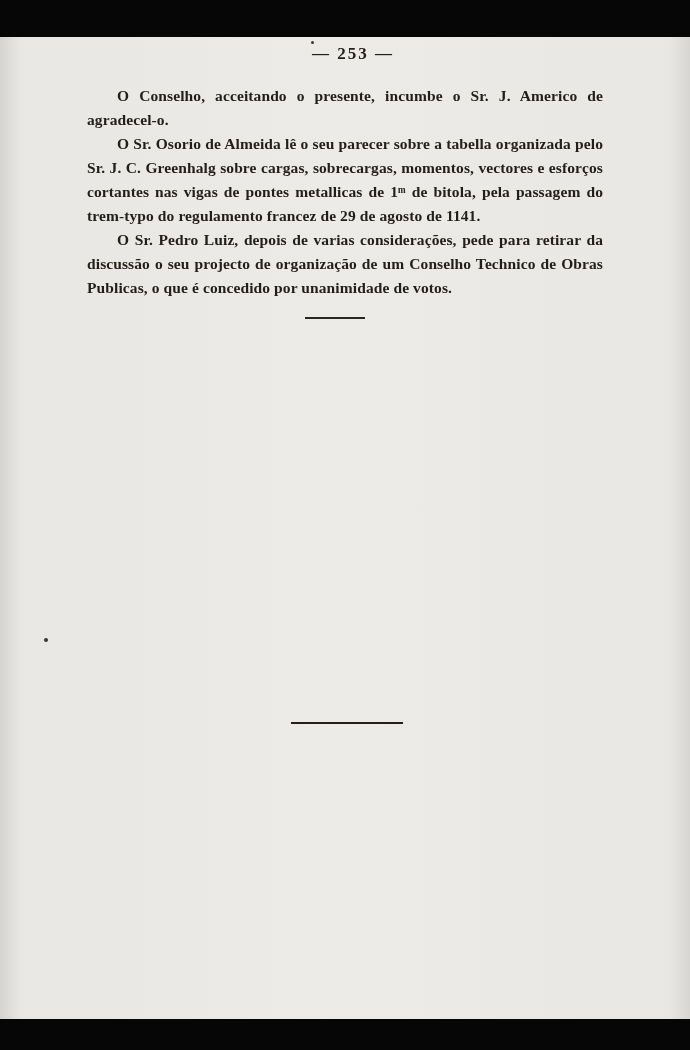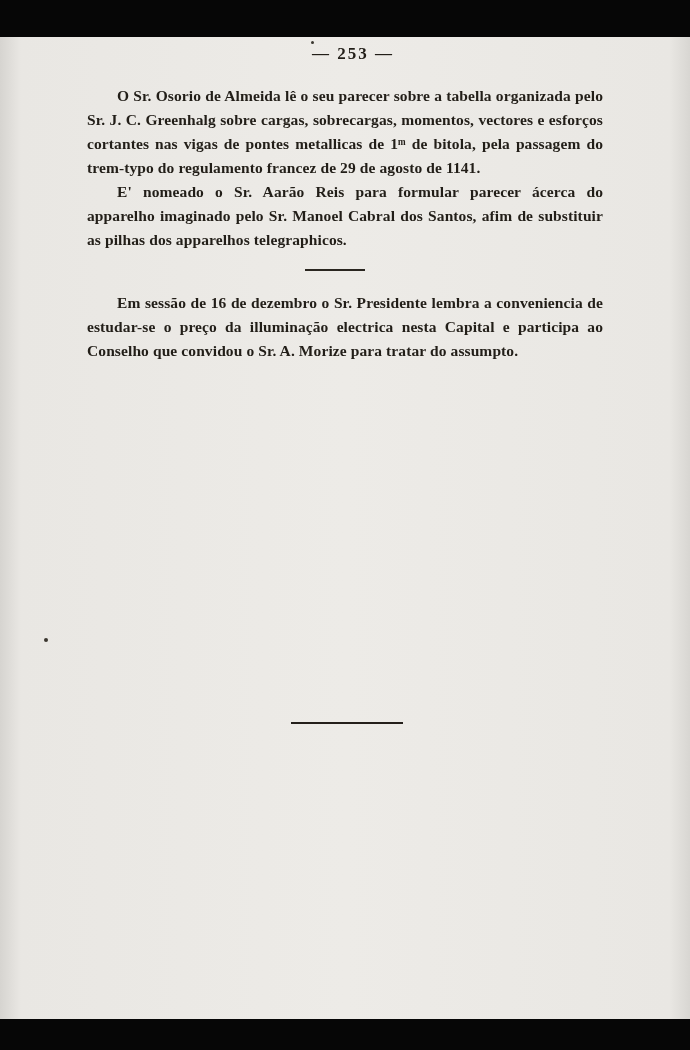--- a/index.html
+++ b/index.html
@@ -35,26 +35,26 @@
 </head>
 <body>
 
 <div class="screen">
 
   <div class="bar bar-top"></div>
 
   <div class="pagenum">— 253 —</div>
 
   <div class="text">
+    <p>O Conselho, acceitando o presente, incumbe o Sr. J. Americo de agradecel-o.</p>
     <p>O Sr. Osorio de Almeida lê o seu parecer sobre a tabella organizada pelo Sr. J. C. Greenhalg sobre cargas, sobrecargas, momentos, vectores e esforços cortantes nas vigas de pontes metallicas de 1ᵐ de bitola, pela passagem do trem-typo do regulamento francez de 29 de agosto de 1141.</p>
-    <p>E' nomeado o Sr. Aarão Reis para formular parecer ácerca do apparelho imaginado pelo Sr. Manoel Cabral dos Santos, afim de substituir as pilhas dos apparelhos telegraphicos.</p>
+    <p>O Sr. Pedro Luiz, depois de varias considerações, pede para retirar da discussão o seu projecto de organização de um Conselho Technico de Obras Publicas, o que é concedido por unanimidade de votos.</p>
 
     <div class="rule1"></div>
 
-    <p>Em sessão de 16 de dezembro o Sr. Presidente lembra a conveniencia de estudar-se o preço da illuminação electrica nesta Capital e participa ao Conselho que convidou o Sr. A. Morize para tratar do assumpto.</p>
   </div>
 
   <div class="rule2"></div>
 
   <div class="speck" style="left:44px;top:638px;width:4px;height:4px;"></div>
   <div class="speck" style="left:311px;top:41px;width:3px;height:3px;"></div>
 
   <div class="bar bar-bottom"></div>
 
 </div>

